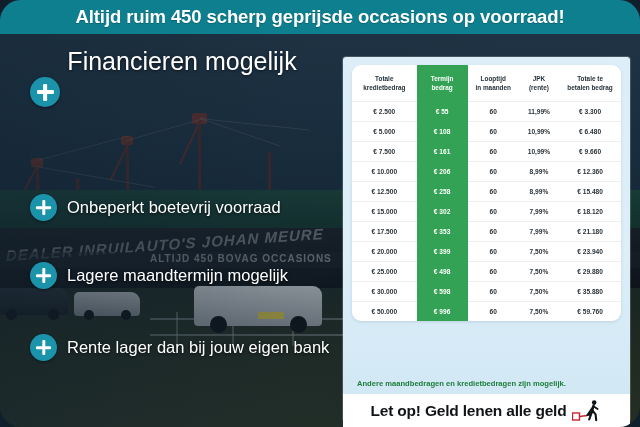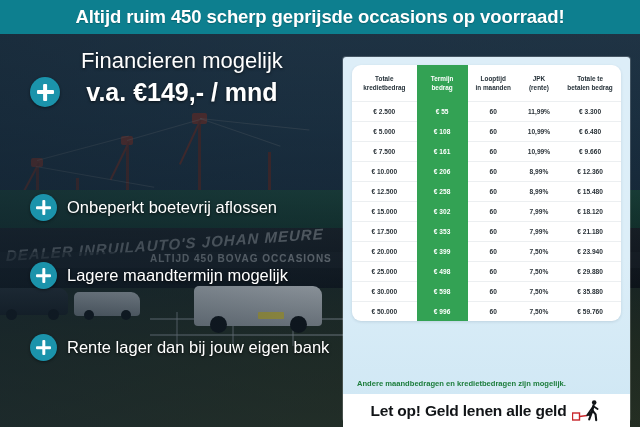--- a/index.html
+++ b/index.html
@@ -6,20 +6,21 @@
   html, body {
     width: 640px; height: 427px;
     overflow: hidden;
     font-family: "Liberation Sans", sans-serif;
     background: #0f1f2b;
   }
   .stage {
     position: relative;
     width: 640px; height: 427px;
     overflow: hidden;
+    border-radius: 21px;
   }
 
   
   .photo {
     position: absolute; inset: 0;
     background:
       linear-gradient(to bottom, #22384a 0%, #1d3445 14%, #16293a 30%, #101d2b 52%, #0d1824 100%);
   }
   .photo-sky {
     position: absolute; left: 0; top: 0; width: 100%; height: 46%;
@@ -126,21 +127,21 @@
     left: 0; top: 34px;
     width: 345px; height: 393px;
   }
   .headline-wrap {
     position: absolute;
     left: 26px; top: 12px; width: 312px;
     text-align: center;
   }
   .headline-1 {
     color: #ffffff;
-    font-size: 22px;
+    font-size: 25px;
     font-weight: 400;
     line-height: 30px;
     text-shadow: 0 1px 3px rgba(0,0,0,.6);
     white-space: nowrap;
   }
   .headline-2 {
     color: #ffffff;
     font-size: 25px;
     font-weight: 700;
     line-height: 32px;
@@ -353,26 +354,25 @@
   <div class="banner">
     <span class="banner-text">Altijd ruim 450 scherp geprijsde occasions op voorraad!</span>
   </div>
 
   <div class="left-col">
 
     <span class="plus-badge big headline-plus"></span>
 
     <div class="headline-wrap">
       <div class="headline-1">Financieren mogelijk</div>
-      <div class="headline-2">v.a. €149,- / mnd</div>
     </div>
 
     <div class="bullet bullet-b1">
       <span class="plus-badge"></span>
-      <span class="bullet-label">Onbeperkt boetevrij aflossen</span>
+      <span class="bullet-label">Onbeperkt boetevrij voorraad</span>
     </div>
 
     <div class="bullet bullet-b2">
       <span class="plus-badge"></span>
       <span class="bullet-label">Lagere maandtermijn mogelijk</span>
     </div>
 
     <div class="bullet bullet-b3">
       <span class="plus-badge"></span>
       <span class="bullet-label">Rente lager dan bij jouw eigen bank</span>

